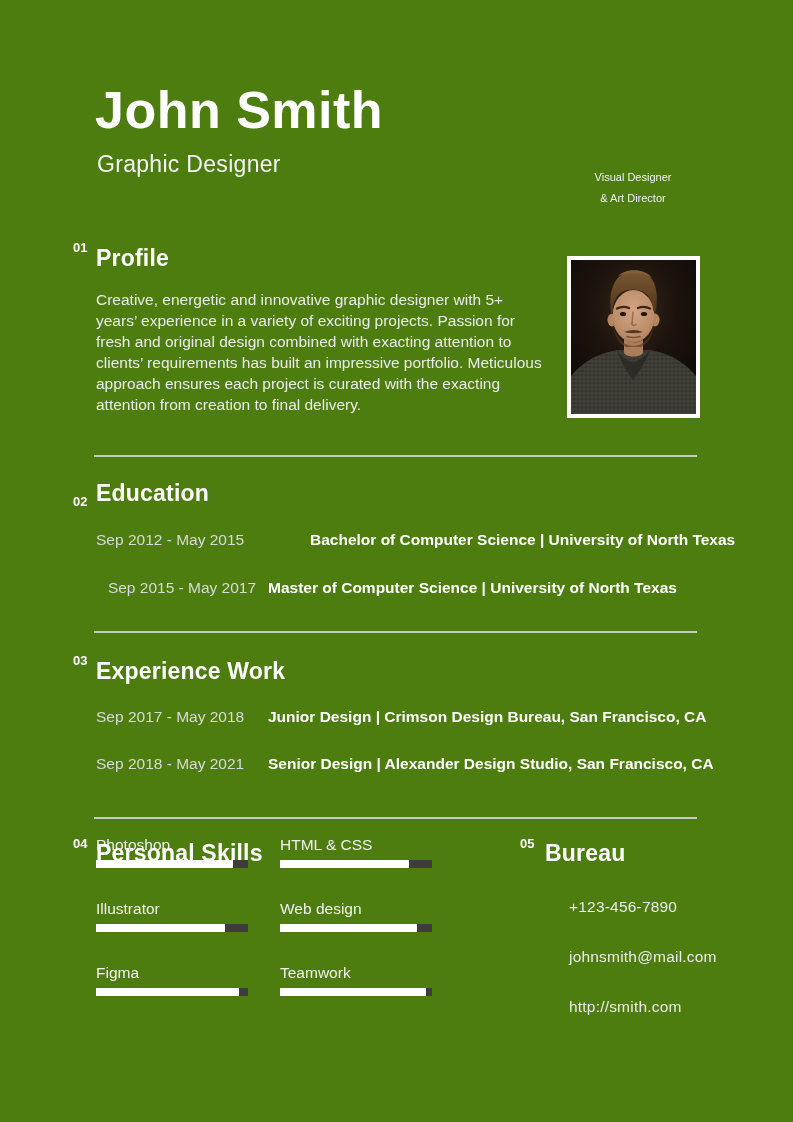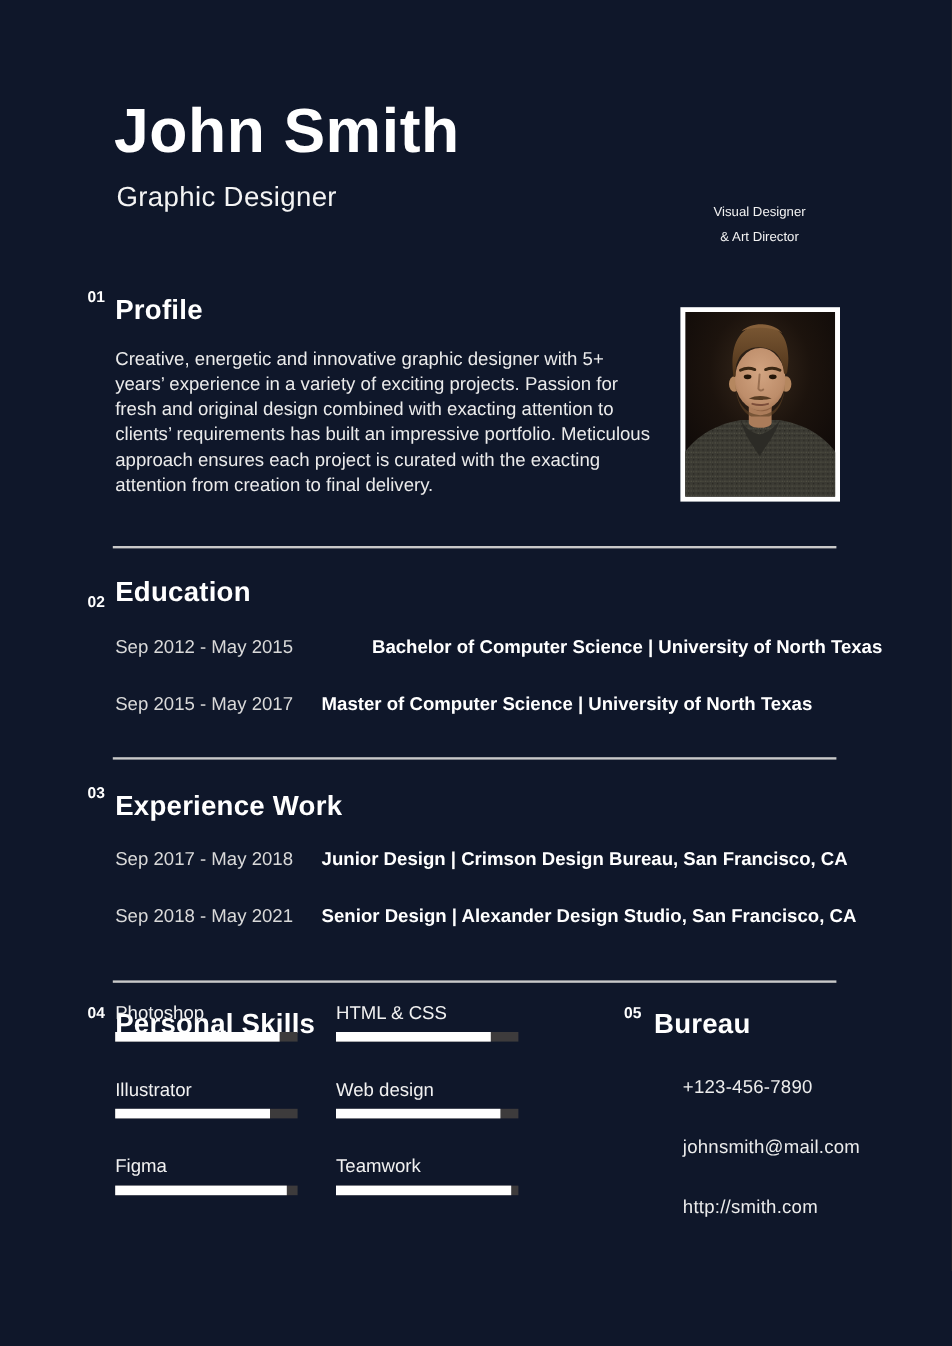--- a/index.html
+++ b/index.html
@@ -1,19 +1,19 @@
 <!DOCTYPE html>
 <html><head>
 <meta charset="utf-8">
 <style>
   * { margin:0; padding:0; box-sizing:border-box; }
   html,body { background:#2a2a2a; }
   .page {
     position:relative; width:793px; height:1122px; margin:0 auto;
-    background:#0f172a; color:#ffffff; overflow:hidden;
+    background:#4d7c0f; color:#ffffff; overflow:hidden;
     font-family:"Liberation Sans","DejaVu Sans",sans-serif;
   }
   .abs { position:absolute; }
 
   .name { left:95px; top:80px; font-size:52px; font-weight:800; letter-spacing:0.5px; }
   .subtitle { left:97px; top:151px; font-size:23px; font-weight:400; color:#f4f4f4; letter-spacing:0.3px; }
   .role-tag { left:566px; top:167px; width:134px; text-align:center; font-size:11px; line-height:21px; color:#f2f2f2; }
 
   .sec-num { font-size:13px; font-weight:600; color:#ffffff; }
   .sec-head { font-size:23px; font-weight:700; letter-spacing:0.2px; color:#ffffff; }
@@ -118,21 +118,21 @@
   </div>
 
   <div class="abs divider" style="top:455px;"></div>
 
   <div class="abs sec-num" style="left:73px; top:494px;text-align:center;">02</div>
   <div class="abs sec-head" style="left:96px; top:480px;">Education</div>
   <div class="abs row" style="left:96px; top:530px;gap:42px;">
     <span class="date">Sep 2012 - May 2015</span>
     <span class="title">Bachelor of Computer Science | University of North Texas</span>
   </div>
-  <div class="abs row" style="left:96px; top:578px;">
+  <div class="abs row" style="left:96px; top:578px;text-align:center;">
     <span class="date">Sep 2015 - May 2017</span>
     <span class="title">Master of Computer Science | University of North Texas</span>
   </div>
 
   <div class="abs divider" style="top:631px;"></div>
 
   <div class="abs sec-num" style="left:73px; top:653px;">03</div>
   <div class="abs sec-head" style="left:96px; top:658px;">Experience Work</div>
   <div class="abs row" style="left:96px; top:707px;">
     <span class="date">Sep 2017 - May 2018</span>

